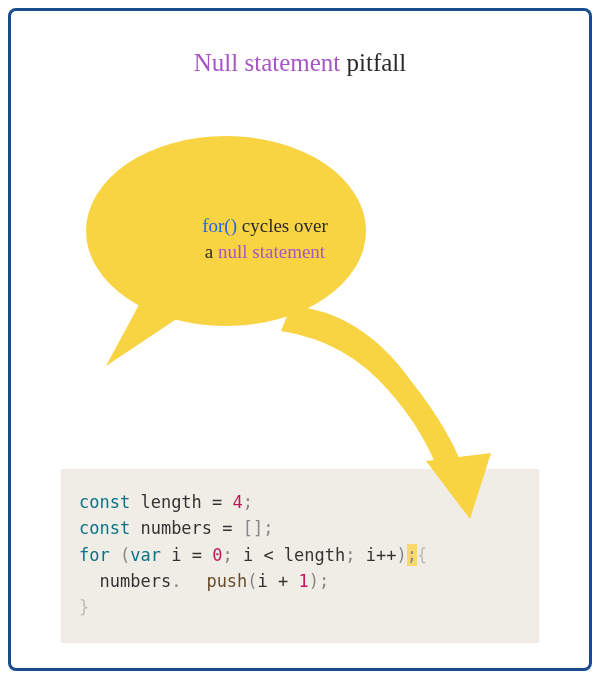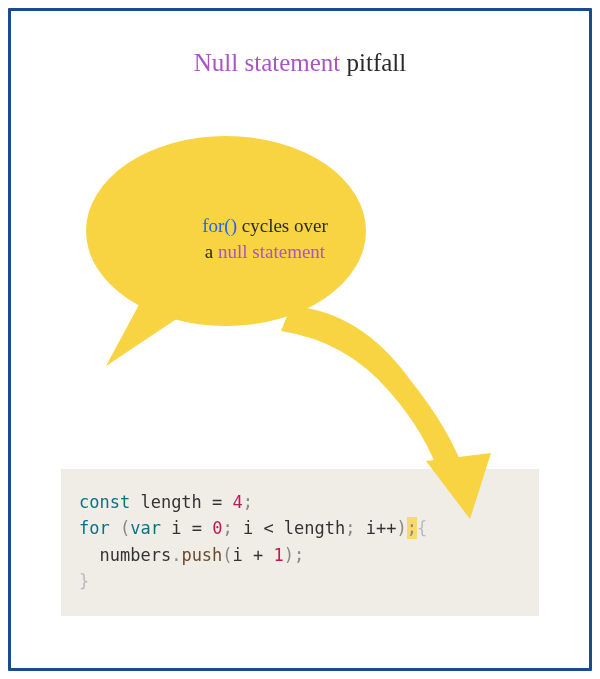--- a/index.html
+++ b/index.html
@@ -7,21 +7,21 @@
     width: 600px;
     height: 679px;
     background: #fff;
     font-family: Georgia, 'Times New Roman', serif;
     position: relative;
   }
   .frame {
     position: absolute;
     top: 8px; left: 8px; right: 8px; bottom: 8px;
     border: 3px solid #1a4b8c;
-    border-radius: 1px;
+    border-radius: 8px;
     background: #fff;
   }
   .title {
     text-align: center;
     padding-top: 38px;
     font-size: 25px;
     font-weight: normal;
   }
   .title .em { color: #a855c7; }
   .title .plain { color: #2a2a2a; }
@@ -65,21 +65,21 @@
     line-height: 1.55;
     color: #333;
     z-index: 0;
   }
   .code-line { white-space: pre; }
   .tok-kw { color: #0b7285; }
   .tok-num { color: #c2185b; }
   .tok-punc { color: #888; }
   .tok-op { color: #333; }
   .tok-id { color: #333; }
-  .tok-method { color: #6a4c2a; }
+  .tok-method { color: #6a4c2a; margin-left: 25px; }
   .tok-brace { color: #bbb; }
   .hl {
     background: #f8d96b;
     padding: 1px 0;
   }
 </style>
 </head>
 <body>
 
 <div class="frame">
@@ -106,18 +106,19 @@
 
   <div class="bubble-wrap">
     <div class="bubble-text">
       <span class="kw-for">for()</span><span> cycles over</span><br>
       <span>a </span><span class="kw-null">null statement</span>
     </div>
   </div>
 
   <div class="code-block">
     <div class="code-line"><span class="tok-kw">const</span><span class="tok-id"> length </span><span class="tok-op">=</span><span> </span><span class="tok-num">4</span><span class="tok-punc">;</span></div>
+    <div class="code-line"><span class="tok-kw">const</span><span class="tok-id"> numbers </span><span class="tok-op">=</span><span> </span><span class="tok-punc">[]</span><span class="tok-punc">;</span></div>
     <div class="code-line"><span class="tok-kw">for</span><span> </span><span class="tok-punc">(</span><span class="tok-kw">var</span><span class="tok-id"> i </span><span class="tok-op">=</span><span> </span><span class="tok-num">0</span><span class="tok-punc">;</span><span class="tok-id"> i </span><span class="tok-op">&lt;</span><span class="tok-id"> length</span><span class="tok-punc">;</span><span class="tok-id"> i</span><span class="tok-op">++</span><span class="tok-punc">)</span><span class="hl tok-punc">;</span><span class="tok-brace">{</span></div>
     <div class="code-line"><span>  </span><span class="tok-id">numbers</span><span class="tok-punc">.</span><span class="tok-method">push</span><span class="tok-punc">(</span><span class="tok-id">i </span><span class="tok-op">+</span><span> </span><span class="tok-num">1</span><span class="tok-punc">)</span><span class="tok-punc">;</span></div>
     <div class="code-line"><span class="tok-brace">}</span></div>
   </div>
 
 </div>
 
 </body></html>

